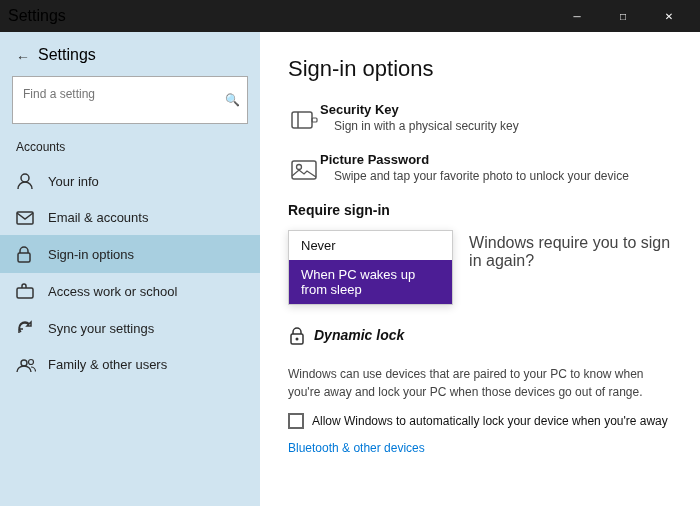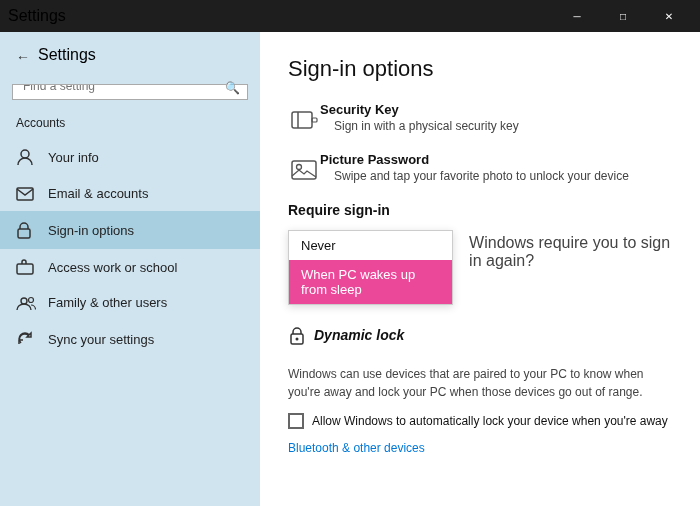--- a/index.html
+++ b/index.html
@@ -53,21 +53,21 @@
     .sidebar-back-arrow {
       font-size: 14px;
       color: #333;
     }
     .sidebar-search {
       margin: 4px 12px 12px;
       position: relative;
     }
     .sidebar-search input {
       width: 100%;
-      height: 16px;
+      height: 48px;
       border: 1px solid #aaa;
       background: #fff;
       padding: 0 32px 12px 10px;
       font-size: 12px;
       color: #555;
       outline: none;
     }
     .sidebar-search-icon {
       position: absolute;
       right: 8px;
@@ -165,21 +165,21 @@
       background: #fff;
       box-shadow: 0 2px 8px rgba(0,0,0,0.15);
     }
     .dropdown-option {
       padding: 7px 12px;
       font-size: 13px;
       color: #111;
       cursor: pointer;
     }
     .dropdown-option.selected {
-      background: #ec4899;
+      background: #4c1d95;
       color: #fff;
     }
     .require-desc {
       font-size: 16px;
       color: #444;
       max-width: 220px;
       margin-top: 4px;
     }
 
     
@@ -289,38 +289,38 @@
         <svg width="18" height="16" viewBox="0 0 18 16">
             <rect x="1" y="5" width="16" height="10" rx="1.5" fill="none" stroke="#333" stroke-width="1.5"></rect>
             <path d="M6 5V3a2 2 0 014 0v2" fill="none" stroke="#333" stroke-width="1.5"></path>
           </svg>
       </span>
       <span>Access work or school</span>
     </div>
 
     <div class="sidebar-item">
       <span class="sidebar-item-icon">
+        <svg width="18" height="18" viewBox="0 0 18 18">
+            <path d="M3 9a6 6 0 016-6 6 6 0 014.2 1.7L15 3v4h-4l1.5-1.5A4 4 0 105 13" fill="none" stroke="#333" stroke-width="1.5"></path>
+            <path d="M3 14v-4h4" fill="none" stroke="#333" stroke-width="1.5"></path>
+          </svg>
+      </span>
+      <span>Sync your settings</span>
+    </div>
+
+    <div class="sidebar-item">
+      <span class="sidebar-item-icon">
         <svg width="20" height="14" viewBox="0 0 20 14">
             <circle cx="8" cy="5" r="3" fill="none" stroke="#333" stroke-width="1.4"></circle>
             <path d="M1 14c0-3.3 3-6 7-6s7 2.7 7 6" fill="none" stroke="#333" stroke-width="1.4"></path>
             <circle cx="15" cy="4" r="2.5" fill="none" stroke="#333" stroke-width="1.2"></circle>
             <path d="M15 9c2.5 0 4.5 2 4.5 4.5" fill="none" stroke="#333" stroke-width="1.2"></path>
           </svg>
       </span>
       <span>Family &amp; other users</span>
-    </div>
-
-    <div class="sidebar-item">
-      <span class="sidebar-item-icon">
-        <svg width="18" height="18" viewBox="0 0 18 18">
-            <path d="M3 9a6 6 0 016-6 6 6 0 014.2 1.7L15 3v4h-4l1.5-1.5A4 4 0 105 13" fill="none" stroke="#333" stroke-width="1.5"></path>
-            <path d="M3 14v-4h4" fill="none" stroke="#333" stroke-width="1.5"></path>
-          </svg>
-      </span>
-      <span>Sync your settings</span>
     </div>
   </div>
 
   <div class="content">
     <div class="content-title">Sign-in options</div>
 
     <div class="signin-option">
       <div class="signin-option-icon">
         <svg width="28" height="24" viewBox="0 0 28 24">
             <rect x="2" y="4" width="20" height="16" rx="2" fill="none" stroke="#555" stroke-width="1.5"></rect>

